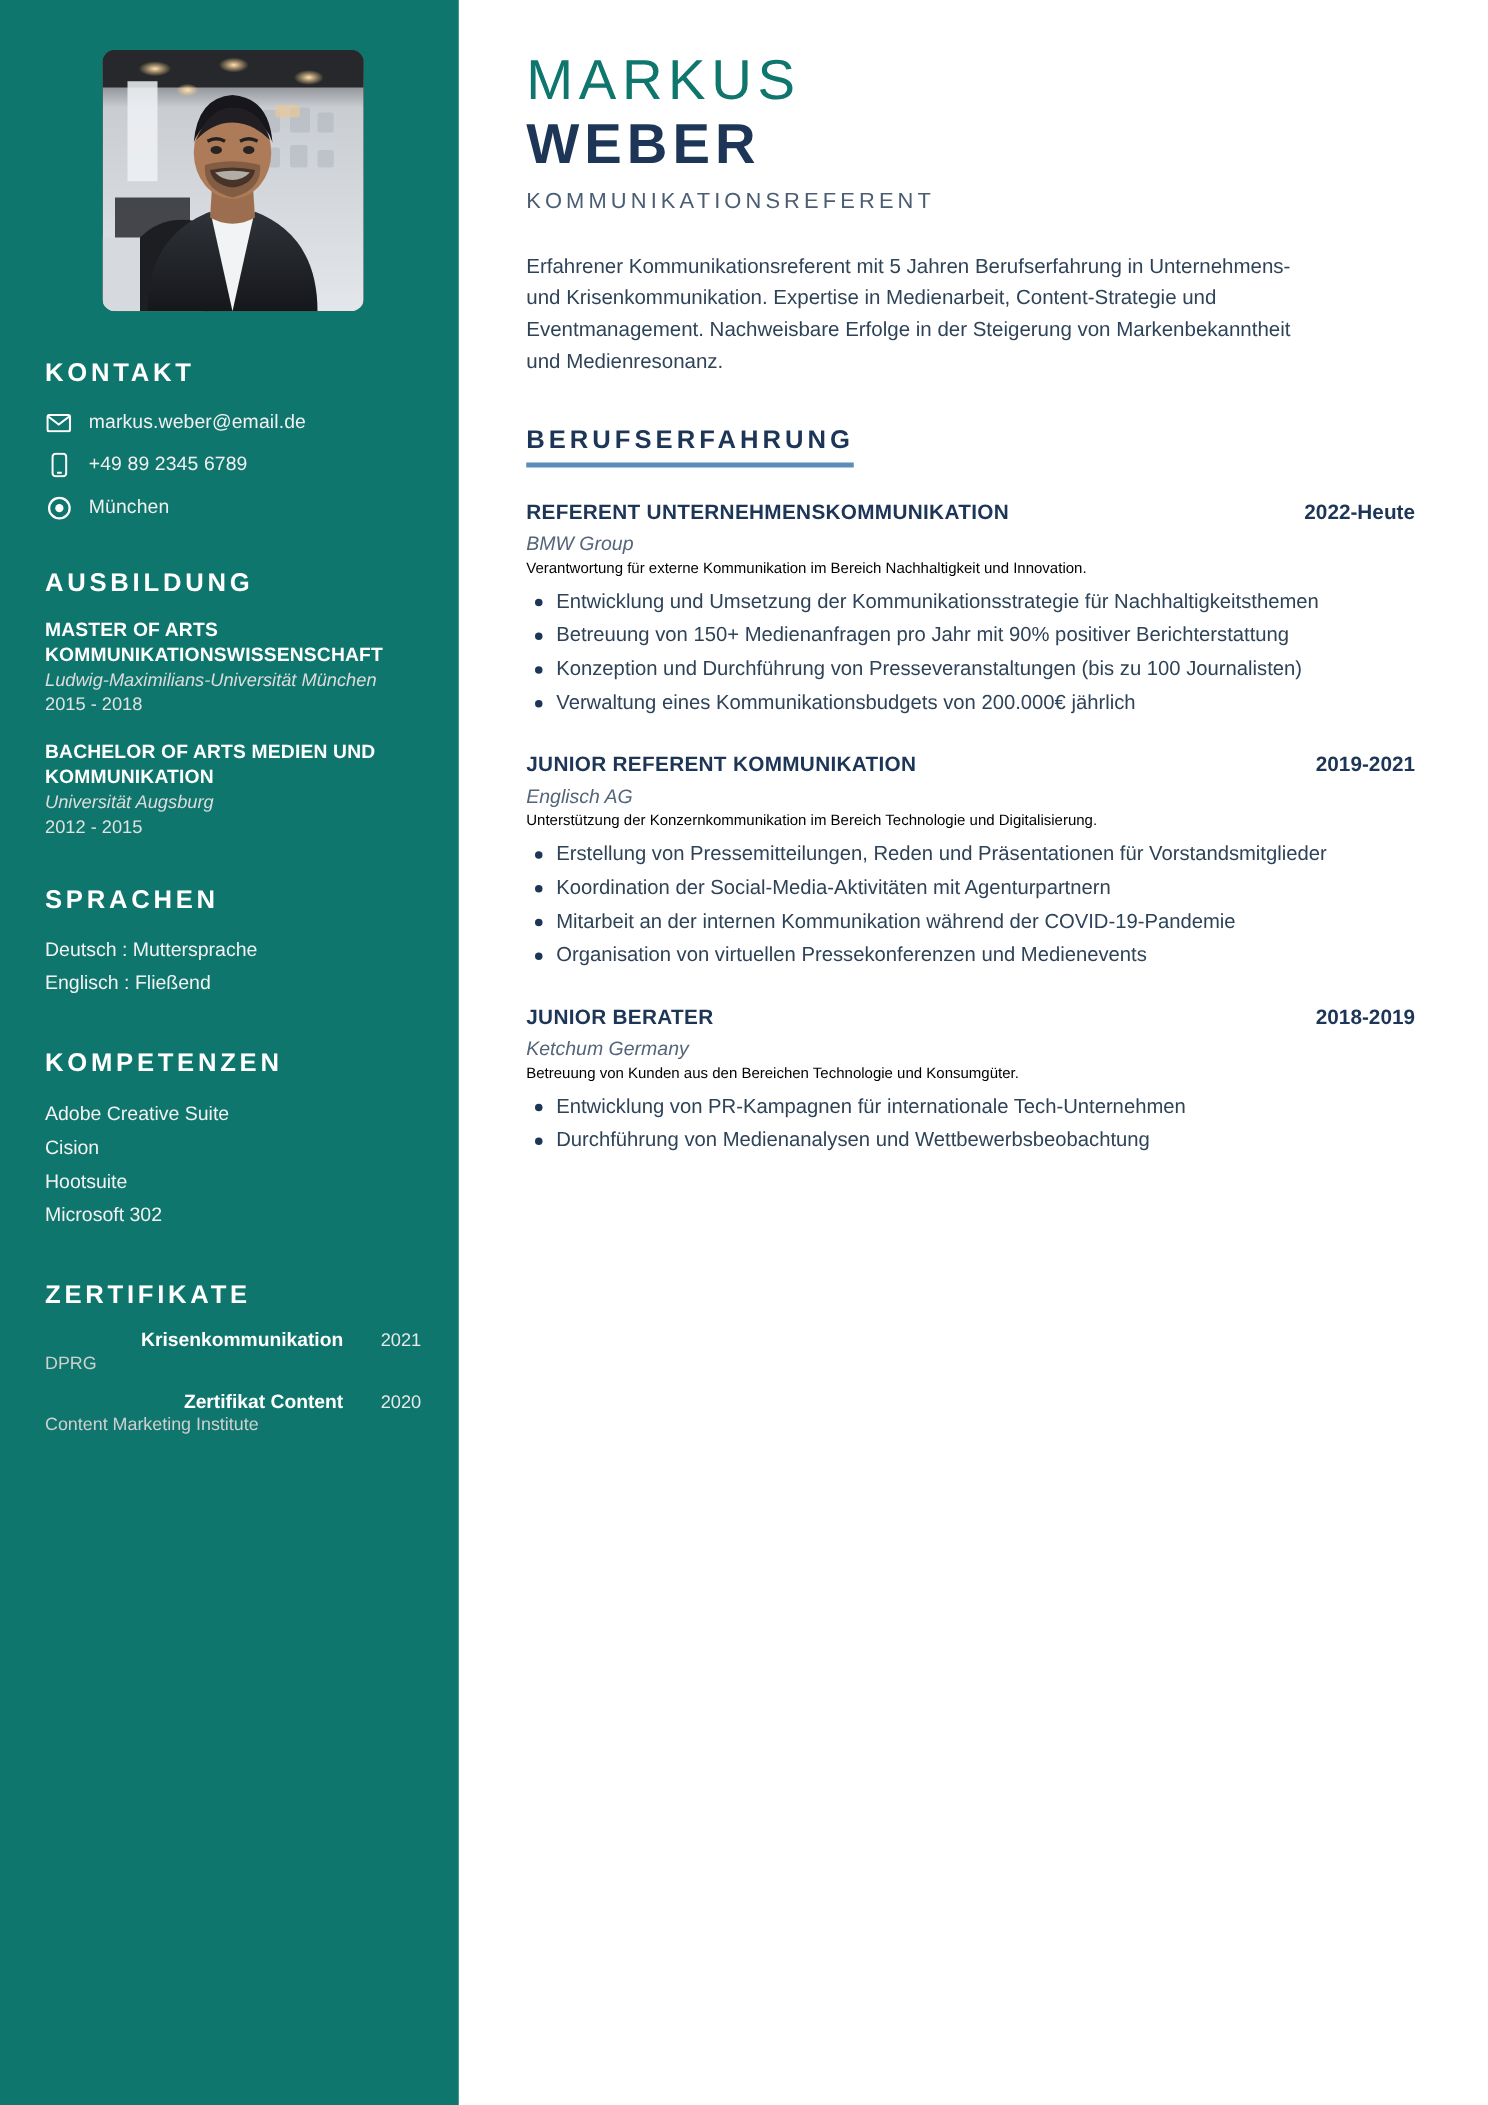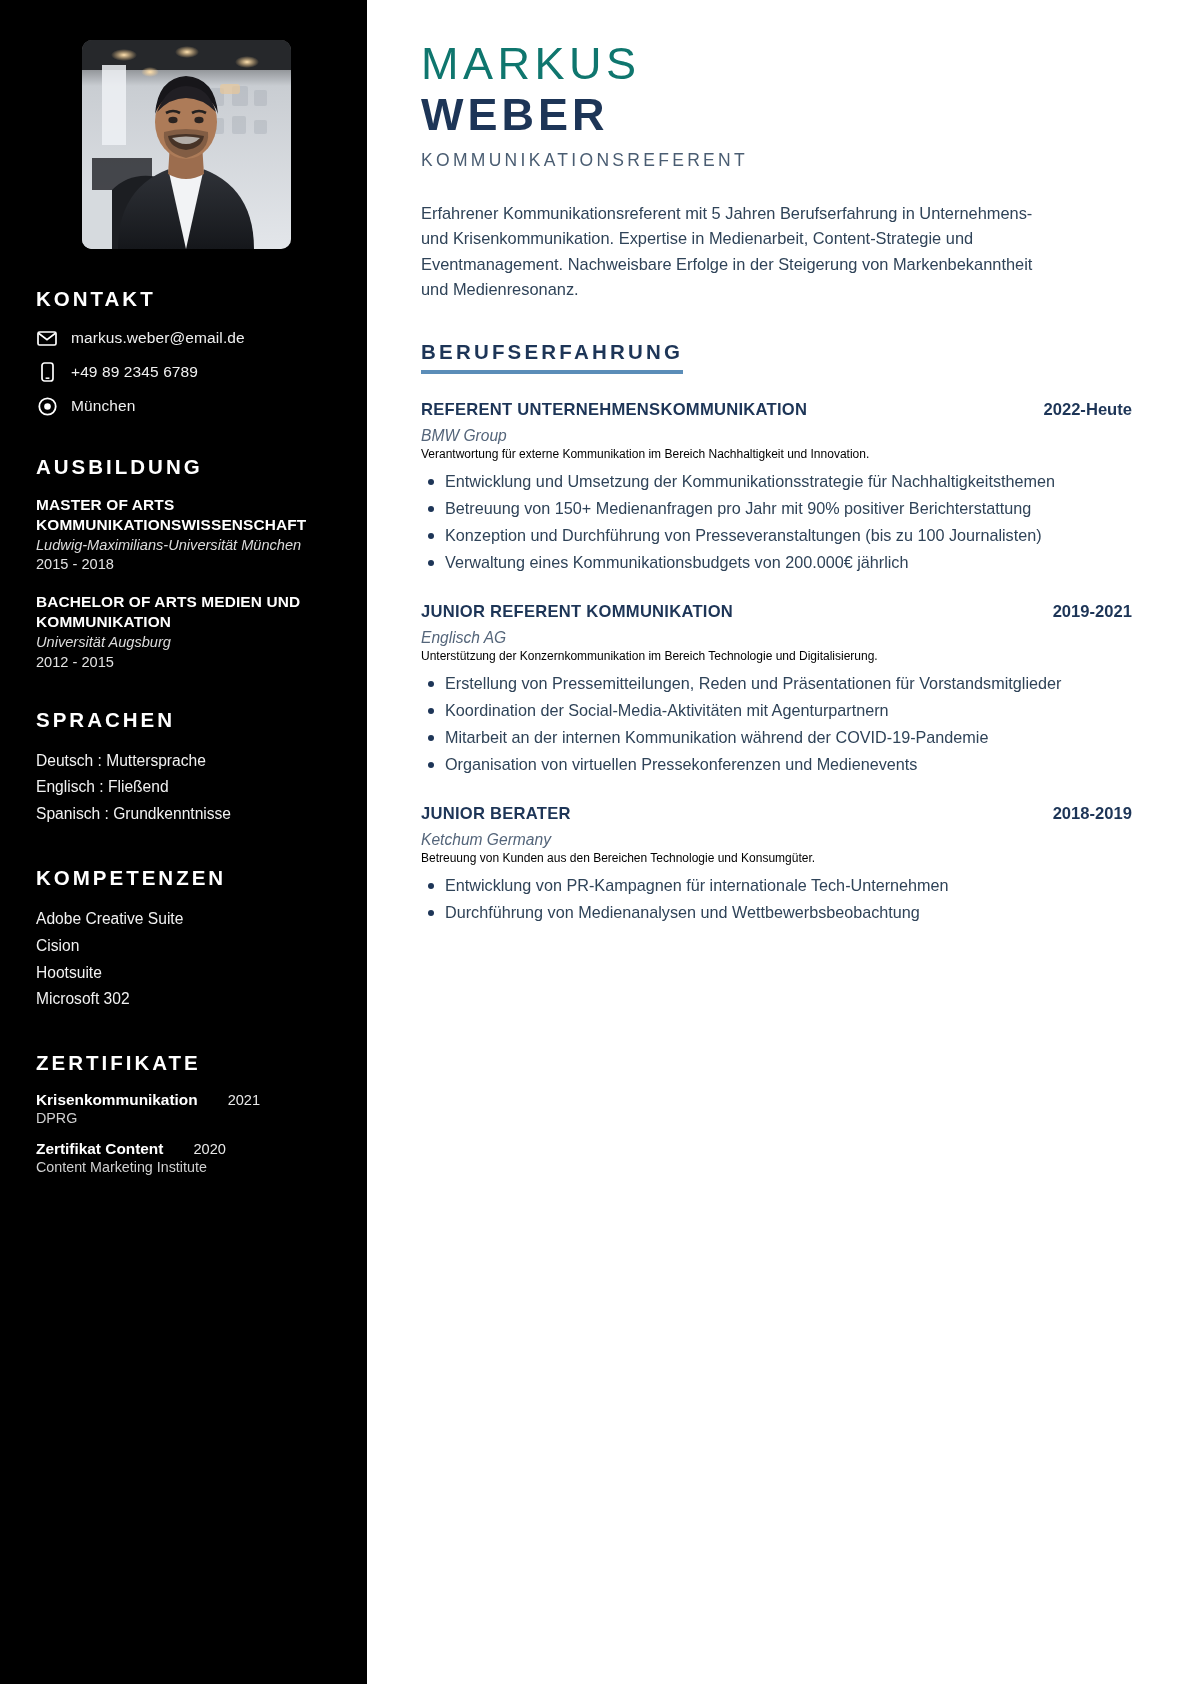--- a/index.html
+++ b/index.html
@@ -17,21 +17,21 @@
     height: 1684px;
     background: #ffffff;
     display: flex;
     overflow: hidden;
   }
 
   
   .sidebar {
     width: 367px;
     min-width: 367px;
-    background: #000000;
+    background: #0f766e;
     color: #ffffff;
     padding: 34px 30px 40px 36px;
   }
 
   .photo-wrap {
     width: 209px;
     height: 209px;
     margin: 6px auto 0 auto;
     border-radius: 10px;
     overflow: hidden;
@@ -92,20 +92,21 @@
   .simple-line {
     font-size: 15.6px;
     color: #f2f2f2;
     line-height: 1.72;
   }
 
   .cert-item { margin-bottom: 14px; }
   .cert-top {
     display: flex;
     align-items: baseline;
+    justify-content: flex-end;
   }
   .cert-name {
     font-size: 15.4px;
     font-weight: bold;
     color: #ffffff;
     flex: 0 0 auto;
   }
   .cert-year {
     font-size: 14.6px;
     color: #e8e8e8;
@@ -323,21 +324,20 @@
 
     <div class="edu-item">
       <div class="edu-degree">BACHELOR OF ARTS MEDIEN UND KOMMUNIKATION</div>
       <div class="edu-school">Universität Augsburg</div>
       <div class="edu-years">2012 - 2015</div>
     </div>
 
     <h2 class="side-heading">SPRACHEN</h2>
     <div class="simple-line">Deutsch : Muttersprache</div>
     <div class="simple-line">Englisch : Fließend</div>
-    <div class="simple-line">Spanisch : Grundkenntnisse</div>
 
     <h2 class="side-heading">KOMPETENZEN</h2>
     <div class="simple-line">Adobe Creative Suite</div>
     <div class="simple-line">Cision</div>
     <div class="simple-line">Hootsuite</div>
     <div class="simple-line">Microsoft 302</div>
 
     <h2 class="side-heading">ZERTIFIKATE</h2>
 
     <div class="cert-item">

